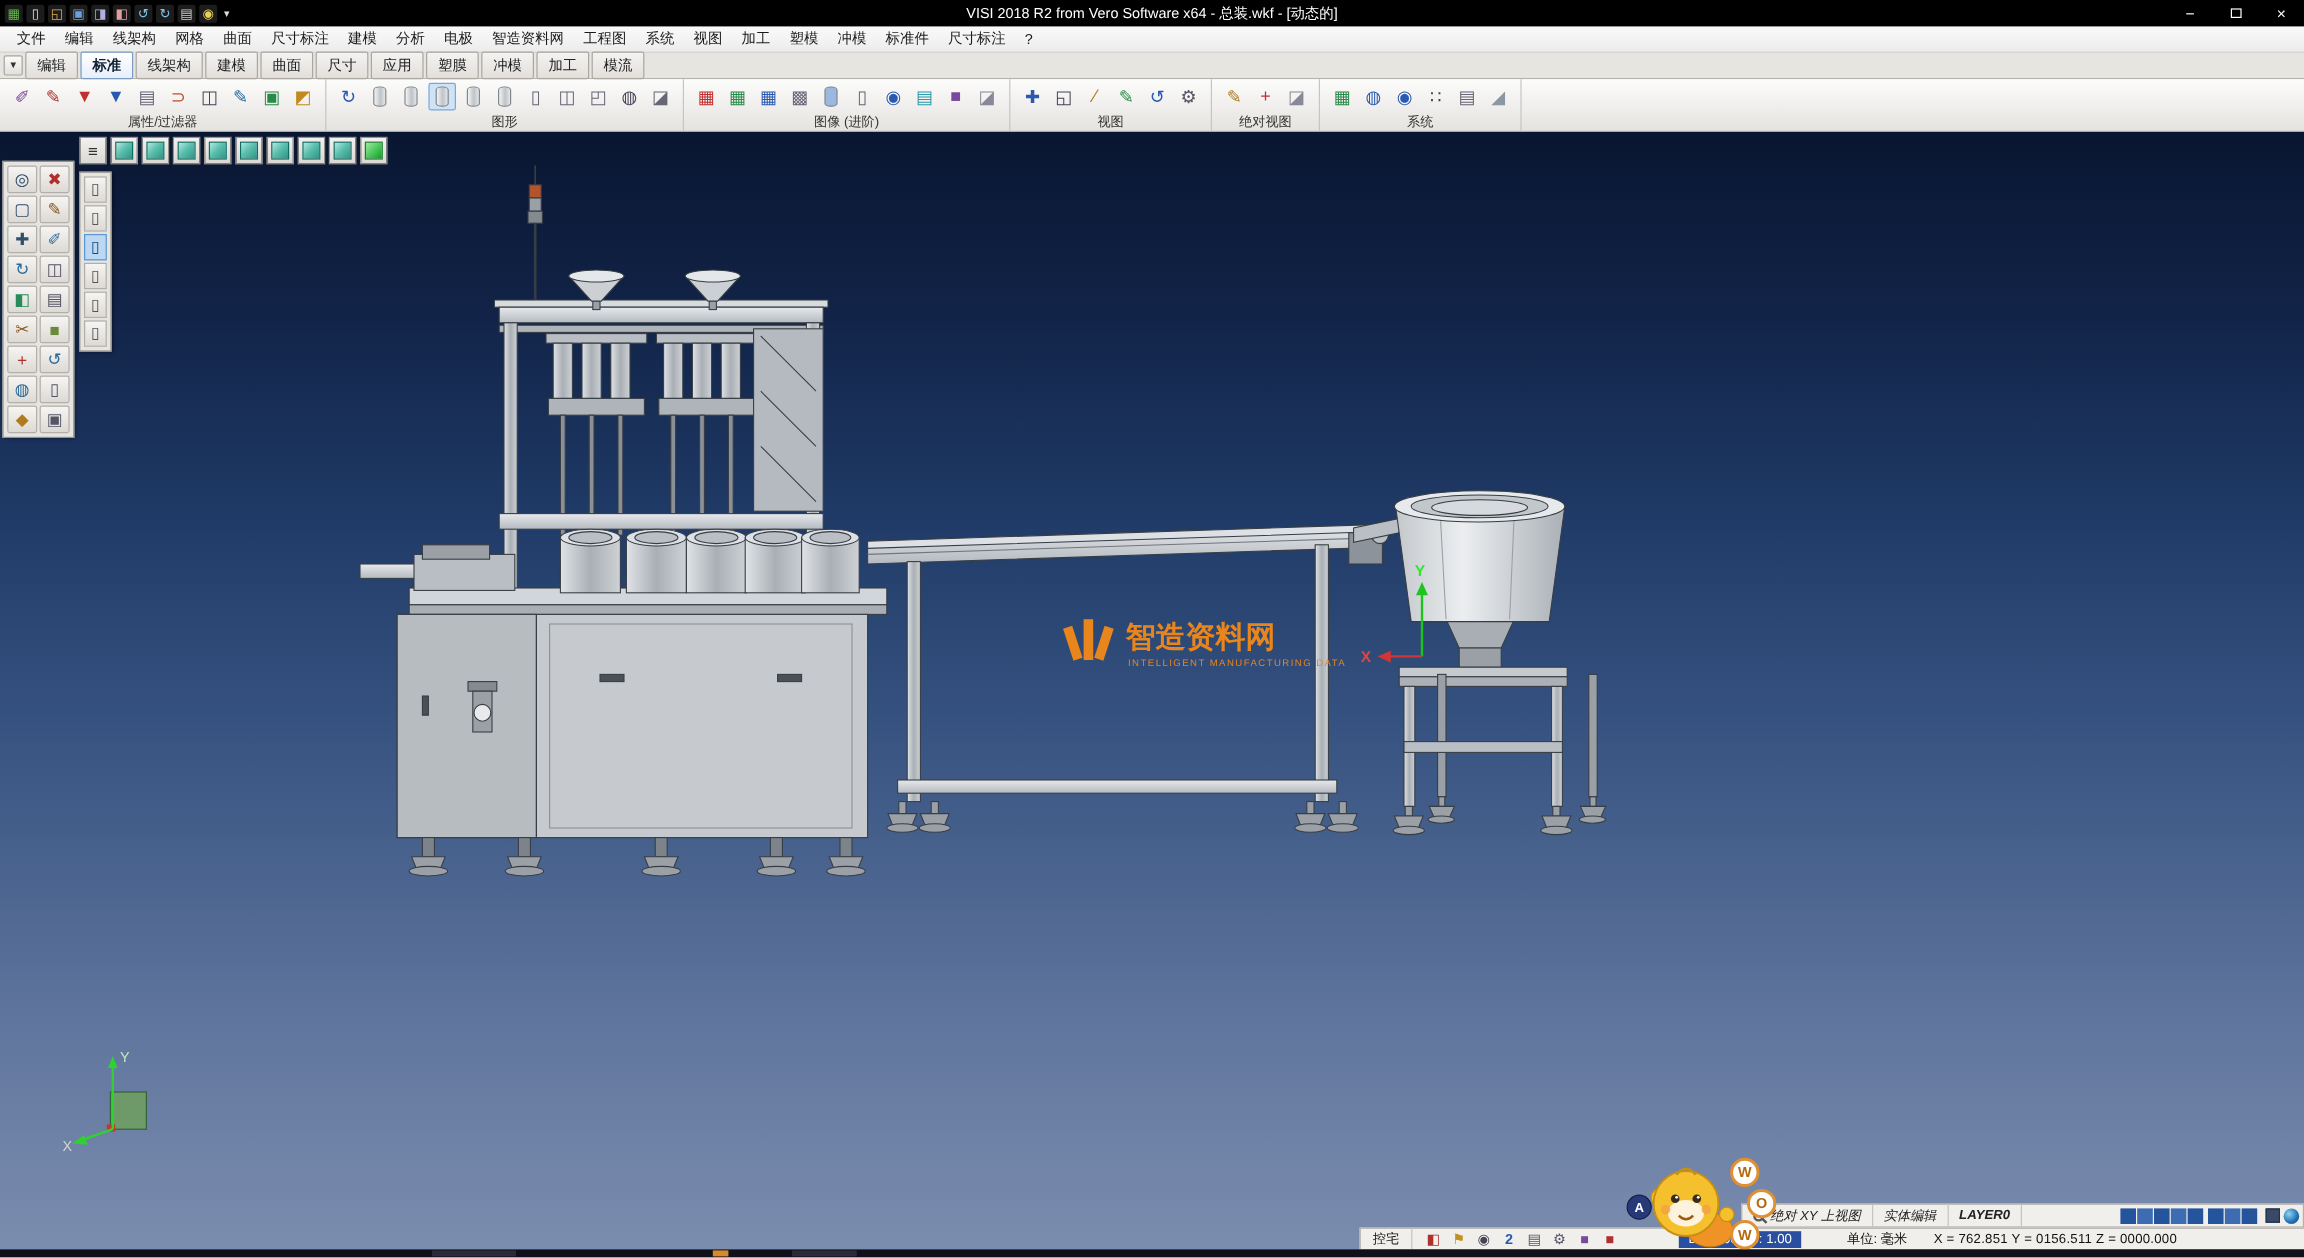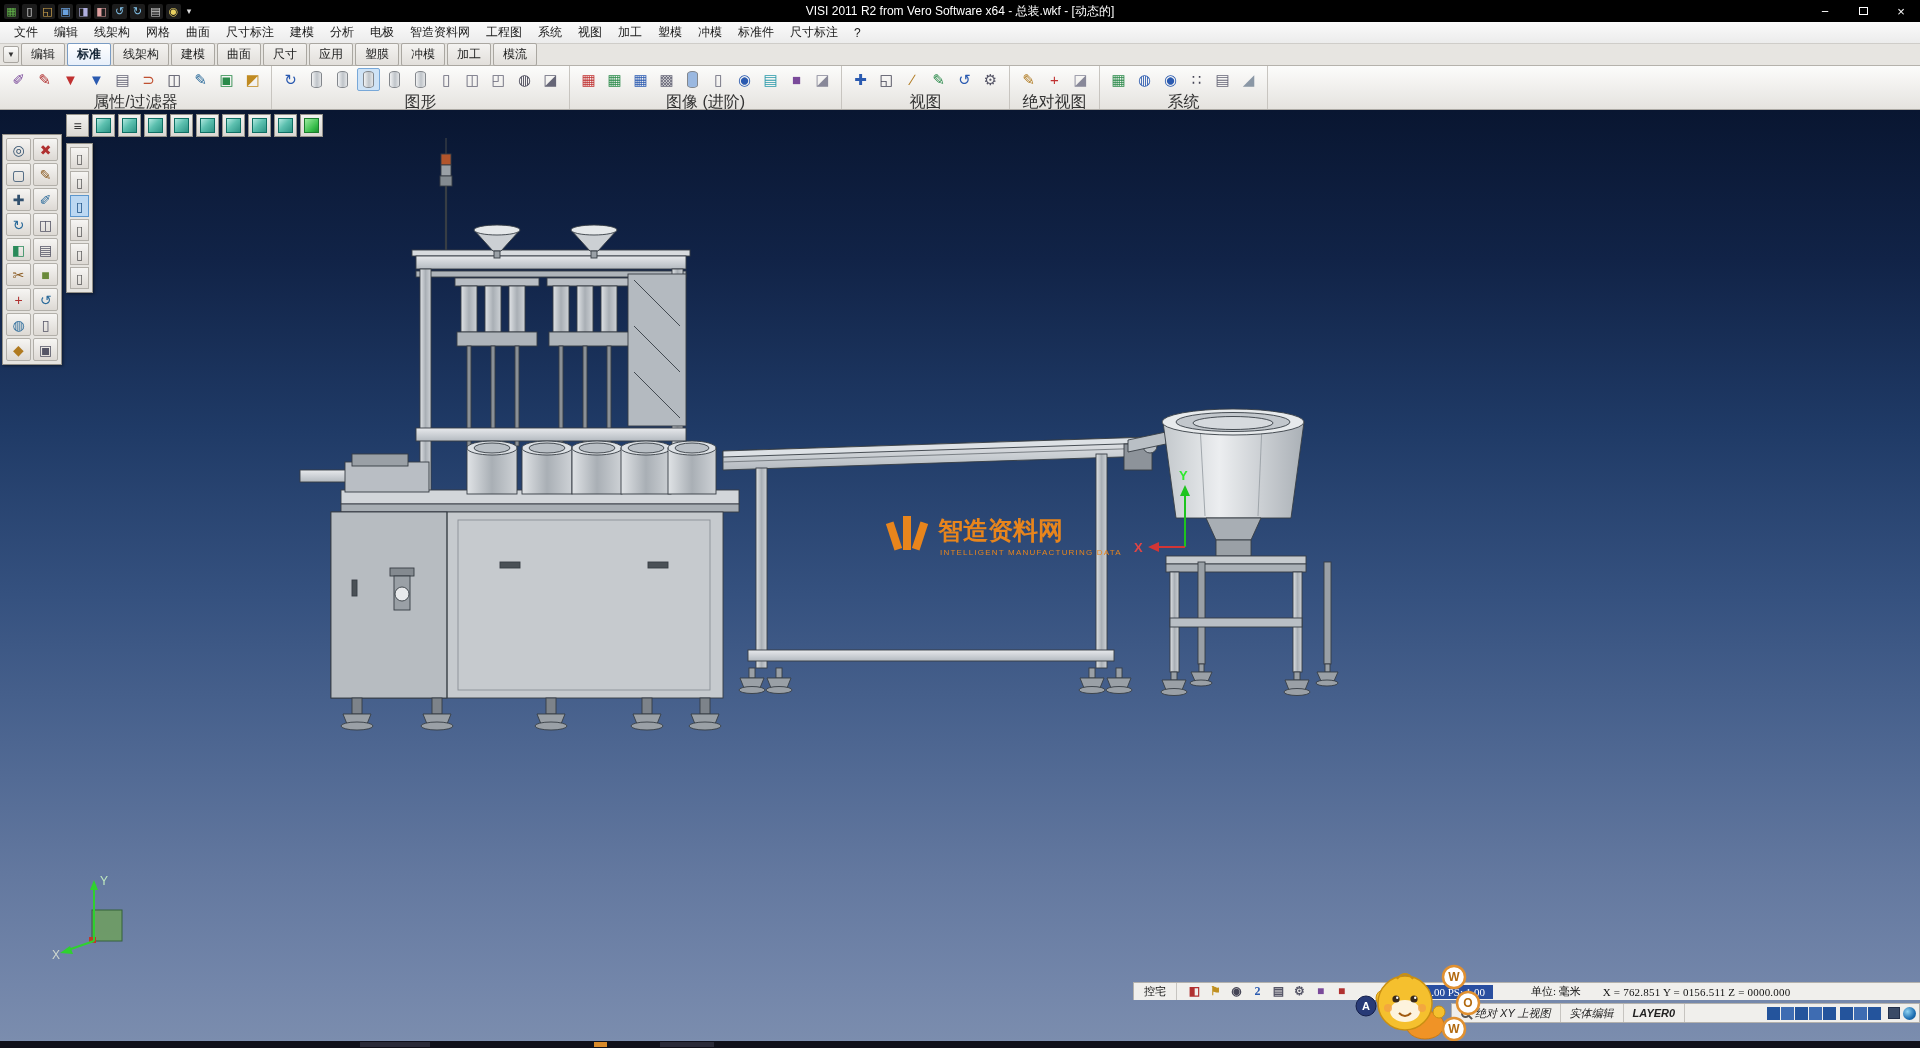--- a/index.html
+++ b/index.html
@@ -27,21 +27,21 @@
   .tab-drop { width:16px; height:17px; display:flex; align-items:center; justify-content:center; font-size:8px;
     color:#333; background:linear-gradient(#fbfbfa,#e2e0dc); border:1px solid #a8a5a0; border-radius:2px; }
   .tab { padding:2px 9px; border:1px solid #aaa7a1; border-radius:2px; background:linear-gradient(#f4f3f1,#e2dfdb);
     color:#222; white-space:nowrap; }
   .tab.active { background:linear-gradient(#ffffff,#e7effa); border-color:#7a9cc4; font-weight:bold; color:#123; }
 
   
   .toolbar { height:44px; background:linear-gradient(#fcfcfb,#e5e3df); border-bottom:1px solid #adaaa5; display:flex; }
   .tgroup { display:flex; flex-direction:column; border-right:1px solid #c8c5c0; padding:2px 7px 0; }
   .tg-icons { display:flex; align-items:center; gap:3px; height:27px; }
-  .tg-label { text-align:center; font-size:16px; color:#333; padding-top:1px; white-space:nowrap; }
+  .tg-label { text-align:center; font-size:11px; color:#333; padding-top:1px; white-space:nowrap; }
   .tbi { width:23px; height:23px; display:flex; align-items:center; justify-content:center; font-size:15px;
     border:1px solid transparent; border-radius:2px; }
   .tbi.active { background:#cfe3f6; border-color:#78a8d8; }
   .cyl { width:11px; height:17px; border:1px solid #83878c; border-radius:5px / 3px;
     background:linear-gradient(90deg,#f2f3f4,#bfc4c9 55%,#e4e6e8); }
 
   
   .workspace { position:relative; width:1920px; height:931px; overflow:hidden; }
   .viewport { position:absolute; inset:0; z-index:1;
     background:linear-gradient(180deg,#091631 0%,#112347 16%,#1f3a66 34%,#35517f 52%,#4d6691 68%,#63789f 82%,#7386aa 94%,#7b8dae 100%); }
@@ -76,23 +76,23 @@
   .mag { width:9px; height:9px; border:2px solid #555; border-radius:50%; position:relative; flex:0 0 auto; }
   .mag::after { content:''; position:absolute; width:6px; height:2px; background:#555;
     transform:rotate(45deg); right:-5px; bottom:-2px; }
   .spacer { flex:1; }
   .bluebars { display:flex; gap:1px; margin-right:4px; }
   .bseg { width:13px; height:13px; }
   .sq-icon { width:12px; height:12px; background:#3a4a66; border:1px solid #23304a; margin:0 3px; }
   .globe { width:13px; height:13px; border-radius:50%; margin-right:3px;
     background:radial-gradient(circle at 35% 35%, #8fd3f2, #1e6fb2 60%, #0c4a86); }
 
-  .status2 { position:absolute; right:0; top:872px; width:787px; height:18px; z-index:20;
+  .status2 { position:absolute; right:0; top:913px; width:787px; height:18px; z-index:20;
     background:#f0efec; border-top:1px solid #b3b1ad; border-left:1px solid #b3b1ad;
-    display:flex; align-items:center; font-size:11px; color:#111;font-family:Liberation Serif, serif; }
+    display:flex; align-items:center; font-size:11px; color:#111; }
   .s2label { padding:0 10px; border-right:1px solid #c6c4c0; height:100%; display:flex; align-items:center; }
   .s2icons { display:flex; gap:6px; padding:0 10px; align-items:center; }
   .s2i { width:15px; height:15px; display:flex; align-items:center; justify-content:center; font-size:12px; font-weight:bold; }
   .lsps { background:#2a4fa0; color:#fff; padding:1px 8px; margin-left:40px; white-space:nowrap; }
   .units { margin-left:38px; white-space:nowrap; }
   .coords { margin-left:22px; margin-right:28px; white-space:nowrap; letter-spacing:.2px; }
 
   
   .taskbar { height:7px; background:#10101a; position:relative; }
   .tkb { position:absolute; top:1px; height:5px; }
@@ -109,21 +109,21 @@
       <span class="qi" style="color: rgb(224, 176, 80);">◱</span>
       <span class="qi" style="color: rgb(106, 162, 224);">▣</span>
       <span class="qi" style="color: rgb(176, 176, 224);">◨</span>
       <span class="qi" style="color: rgb(224, 160, 160);">◧</span>
       <span class="qi" style="color: rgb(128, 192, 232);">↺</span>
       <span class="qi" style="color: rgb(128, 192, 232);">↻</span>
       <span class="qi" style="color: rgb(208, 208, 208);">▤</span>
       <span class="qi" style="color: rgb(232, 208, 96);">◉</span>
       <span class="qi drop">▾</span>
     </div>
-  <div class="tb-title">VISI 2011 R2 from Vero Software x64 - 总装.wkf - [动态的]</div>
+  <div class="tb-title">VISI 2018 R2 from Vero Software x64 - 总装.wkf - [动态的]</div>
   <div class="win-controls" id="winctl">
       <div class="wc">−</div>
       <div class="wc">
         <span class="wc-box"></span>
       </div>
       <div class="wc">×</div>
     </div>
 </div>
 
 <div class="menubar" id="menubar">

